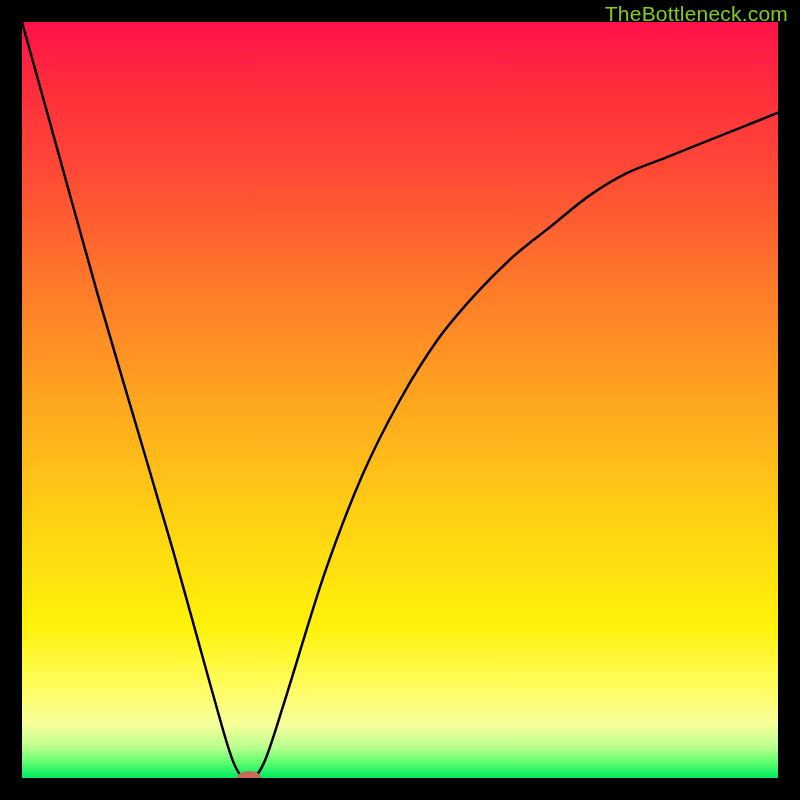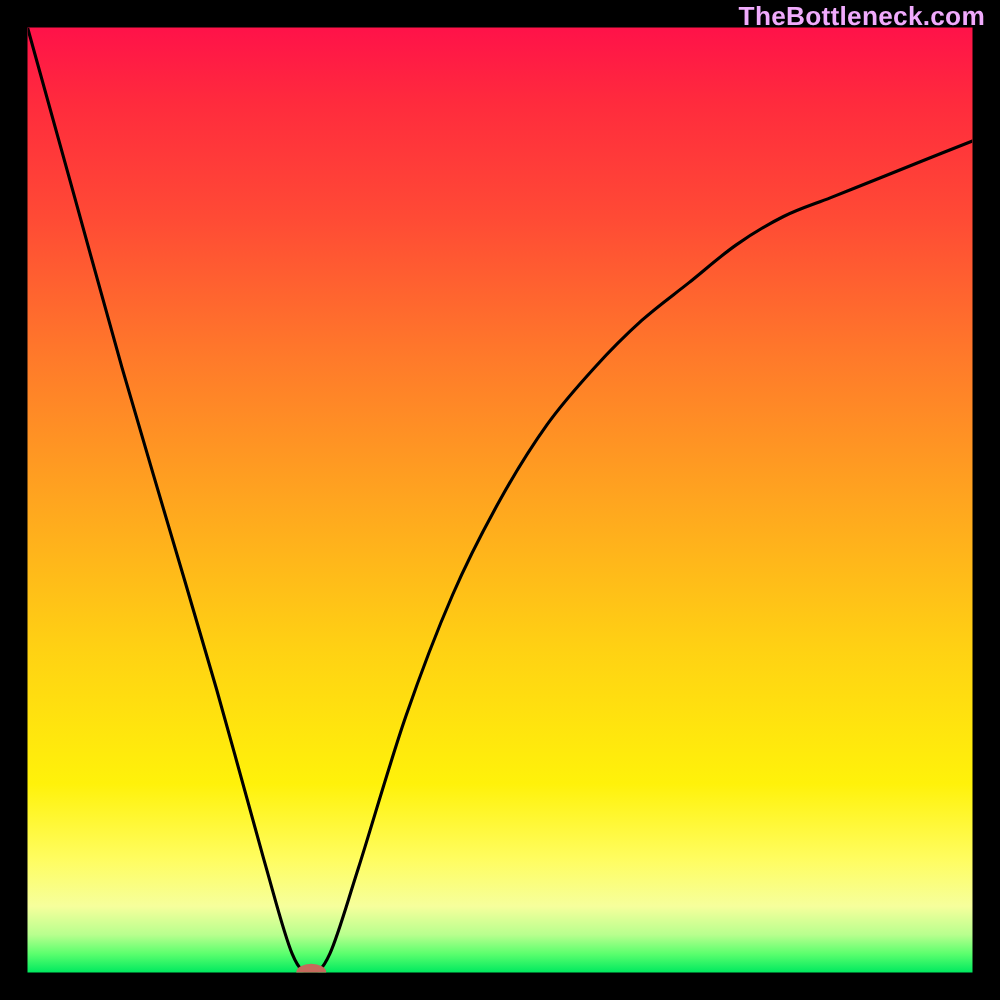--- a/index.html
+++ b/index.html
@@ -38,23 +38,23 @@
       #b8ff8e 96%,
       #5cff6e 98%,
       #00e95f 100%
     );
     overflow: hidden;
   }
   .watermark {
     position: absolute;
     top: 2px;
     right: 12px;
-    color: #f0abfc;
+    color: #84cc16;
     font-size: 21px;
-    font-weight: 700;
+    font-weight: 400;
     letter-spacing: 0.2px;
     z-index: 20;
     user-select: none;
   }
   svg.curve {
     position: absolute;
     left: 0;
     top: 0;
     width: 756px;
     height: 756px;

